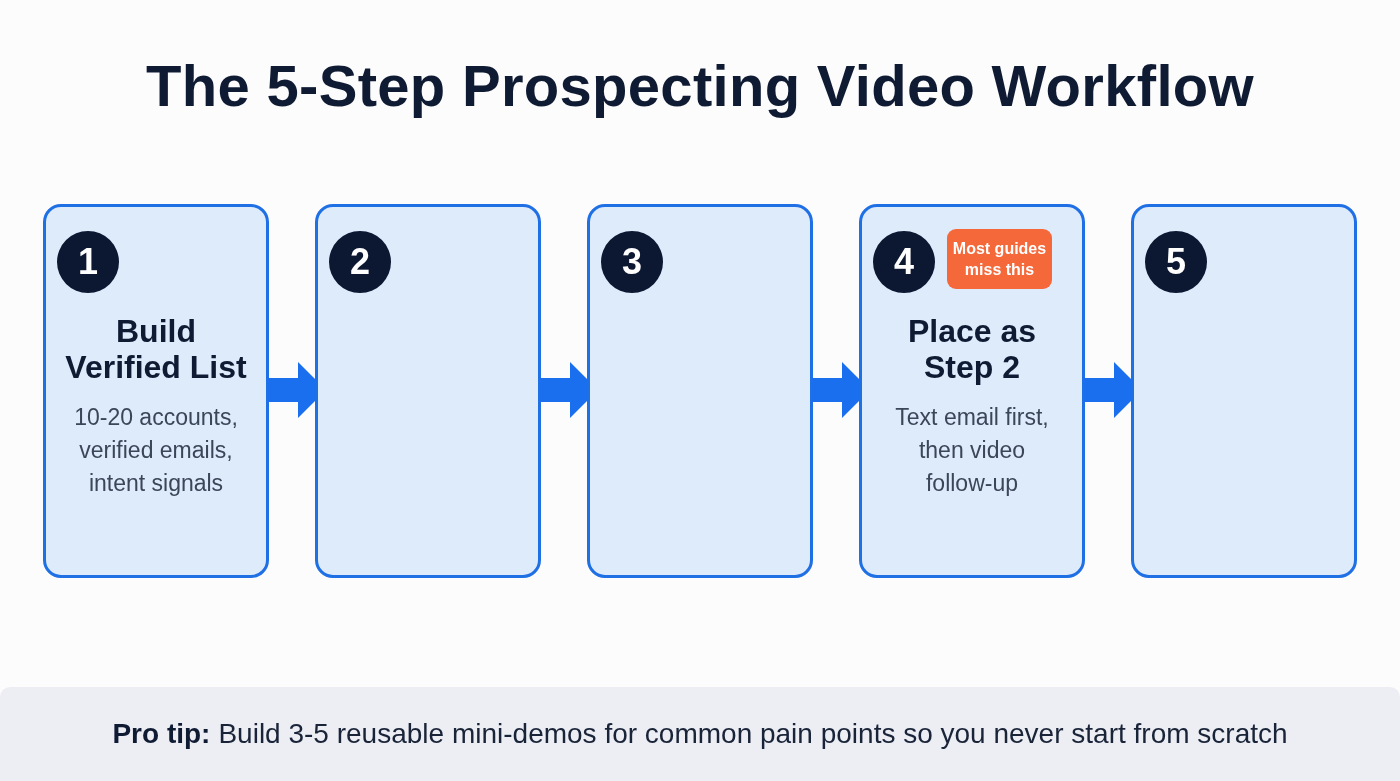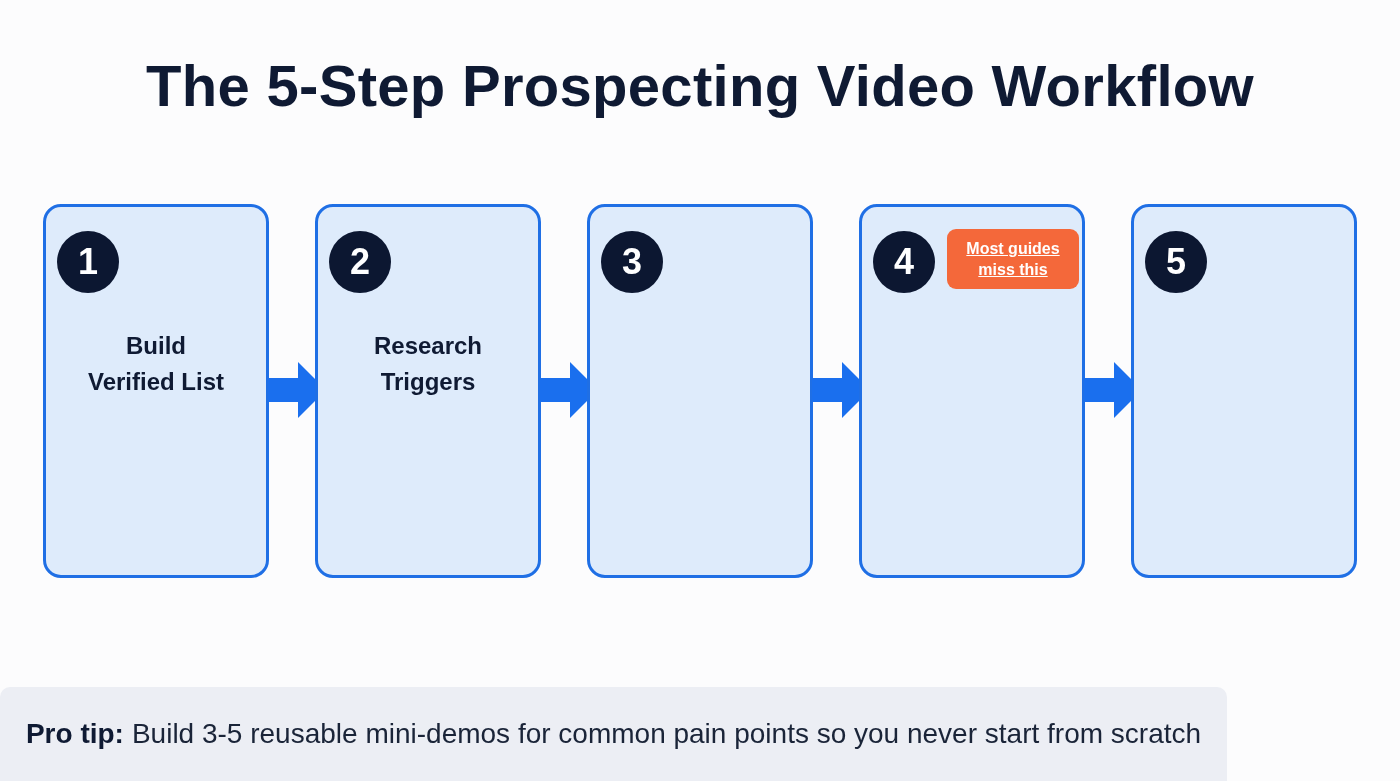--- a/index.html
+++ b/index.html
@@ -36,106 +36,110 @@
       background: #0c1731;
       color: #ffffff;
       font-size: 36px;
       font-weight: 700;
       display: flex; align-items: center; justify-content: center;
     }
     .card-title {
       position: absolute;
       left: 0; top: 106px; width: 100%;
       text-align: center;
-      font-size: 24px;
+      font-size: 32px;
       font-weight: 700;
       line-height: 36px;
       color: #0f1a33;
       white-space: pre-line;
-      margin-top: 15px;
     }
     .card-desc {
       position: absolute;
       left: 6px; right: 6px; top: 194px;
       text-align: center;
       font-size: 23px;
       line-height: 33px;
       color: #3b4658;
       white-space: pre-line;
     }
     .tag {
       position: absolute;
       left: 85px; top: 22px;
-      width: 132px; height: 60px;
+      width: 105px; height: 60px;
       border-radius: 9px;
       background: #f4683a;
       color: #ffffff;
       font-size: 16px;
       font-weight: 700;
       line-height: 21px;
       text-align: center;
       display: flex; align-items: center; justify-content: center;
       white-space: pre-line;
-      text-decoration: underline;
     }
     .arrow {
       position: absolute;
       top: 362px;
       width: 58px; height: 56px;
     }
     .tip-bar {
       position: absolute;
       left: 0; top: 687px;
-      width: 1227px; height: 94px;
+      width: 1400px; height: 94px;
       background: #eceef4;
       border-top-left-radius: 10px;
       border-top-right-radius: 10px;
       display: flex; align-items: center; justify-content: center;
       font-size: 28px;
       color: #1a2438;
     }
     .tip-bar b { font-weight: 700; color: #0f1a33; margin-right: 8px; }
   </style>
 </head>
 <body>
 
 <h1 class="title">The 5-Step Prospecting Video Workflow</h1>
 
 <div class="card" style="left:43px">
   <div class="badge-num">1</div>
   <div class="card-title">Build
 Verified List</div>
+  <div class="card-desc">10-20 accounts,
+verified emails,
+intent signals</div>
 </div>
 
 <svg class="arrow" style="left:268px" viewBox="0 0 58 56">
   <polygon points="0,16 30,16 30,0 58,28 30,56 30,40 0,40" fill="#1a6fee"></polygon>
 </svg>
 
 <div class="card" style="left:315px">
   <div class="badge-num">2</div>
-  <div class="card-title">Research
-Triggers</div>
 </div>
 
 <svg class="arrow" style="left:540px" viewBox="0 0 58 56">
   <polygon points="0,16 30,16 30,0 58,28 30,56 30,40 0,40" fill="#1a6fee"></polygon>
 </svg>
 
 <div class="card" style="left:587px">
   <div class="badge-num">3</div>
 </div>
 
 <svg class="arrow" style="left:812px" viewBox="0 0 58 56">
   <polygon points="0,16 30,16 30,0 58,28 30,56 30,40 0,40" fill="#1a6fee"></polygon>
 </svg>
 
 <div class="card" style="left:859px">
   <div class="badge-num">4</div>
   <div class="tag">Most guides
 miss this</div>
+  <div class="card-title">Place as
+Step 2</div>
+  <div class="card-desc">Text email first,
+then video
+follow-up</div>
 </div>
 
 <svg class="arrow" style="left:1084px" viewBox="0 0 58 56">
   <polygon points="0,16 30,16 30,0 58,28 30,56 30,40 0,40" fill="#1a6fee"></polygon>
 </svg>
 
 <div class="card" style="left:1131px">
   <div class="badge-num">5</div>
 </div>
 

